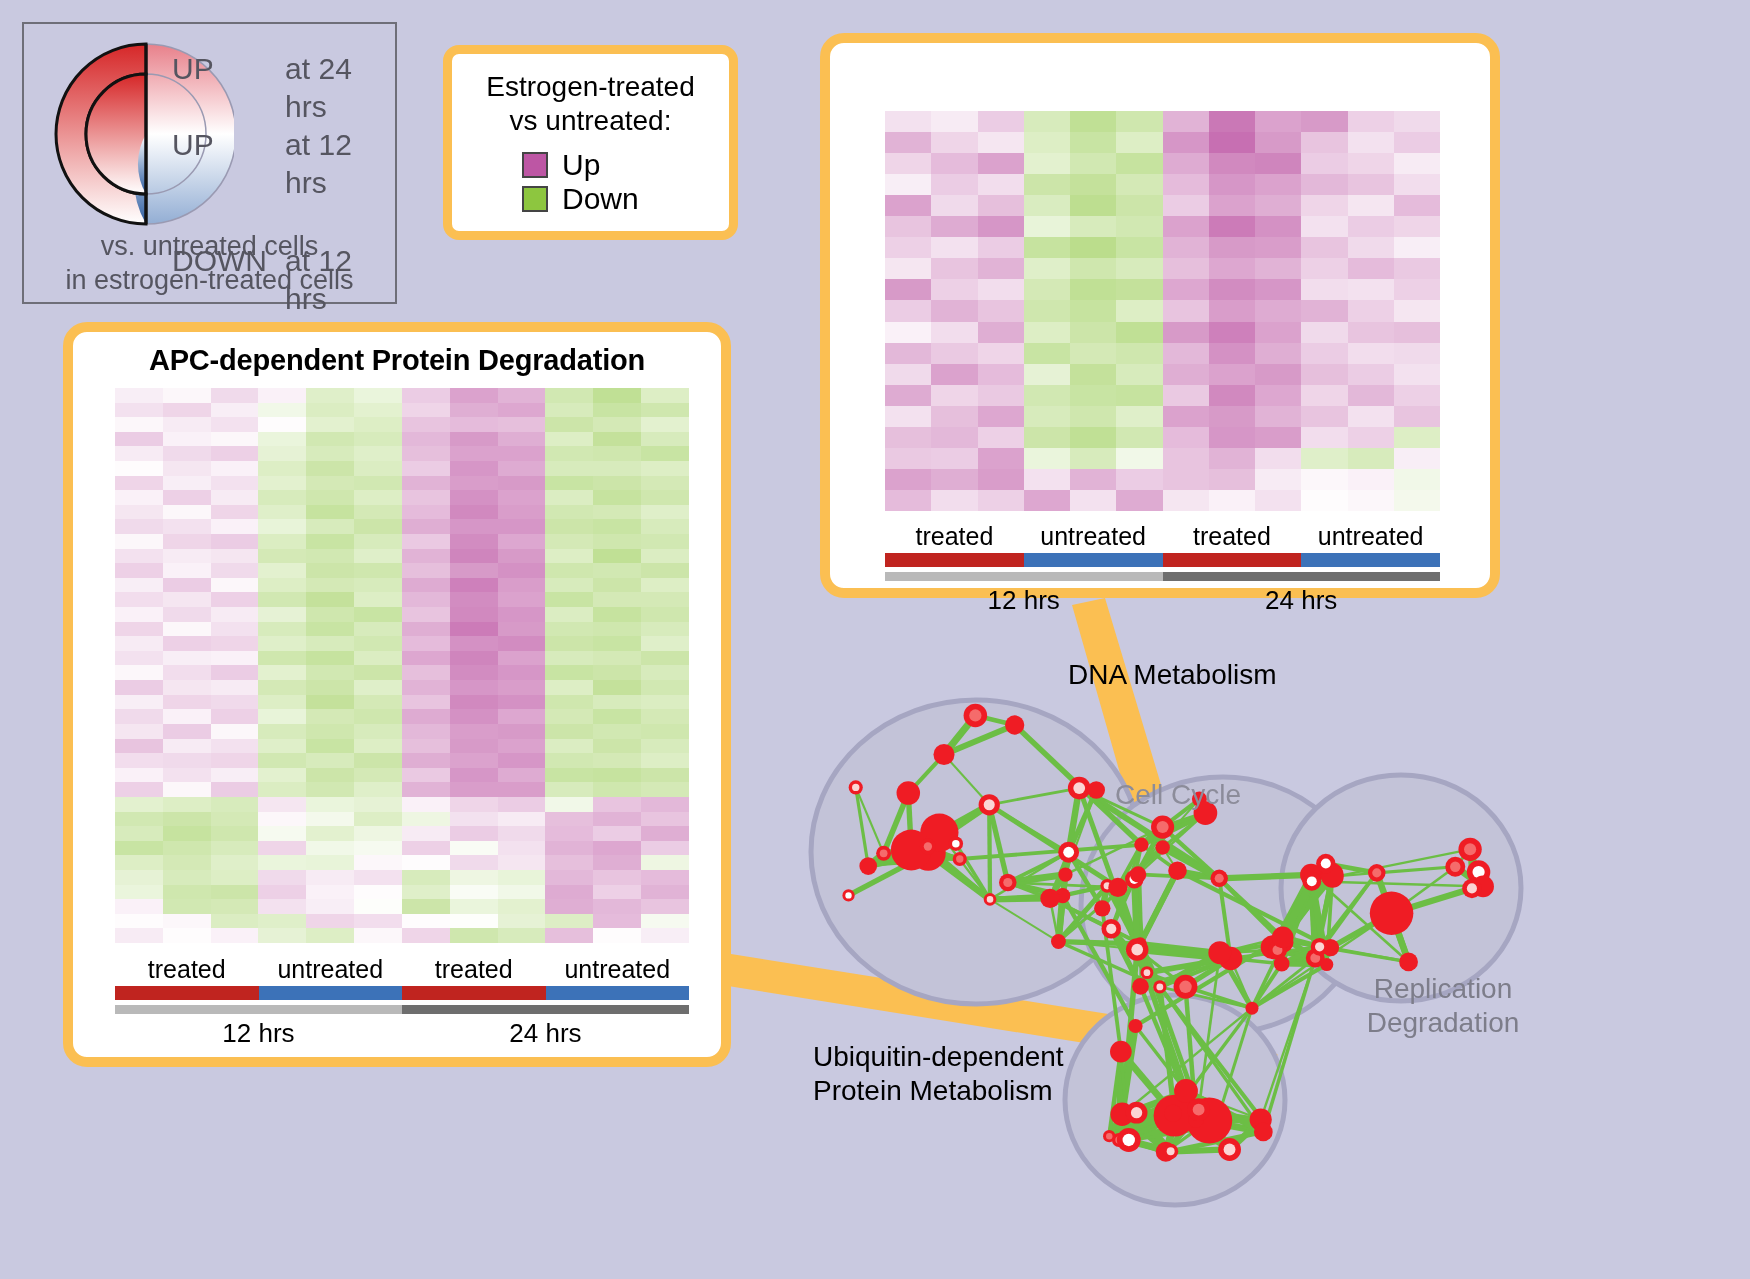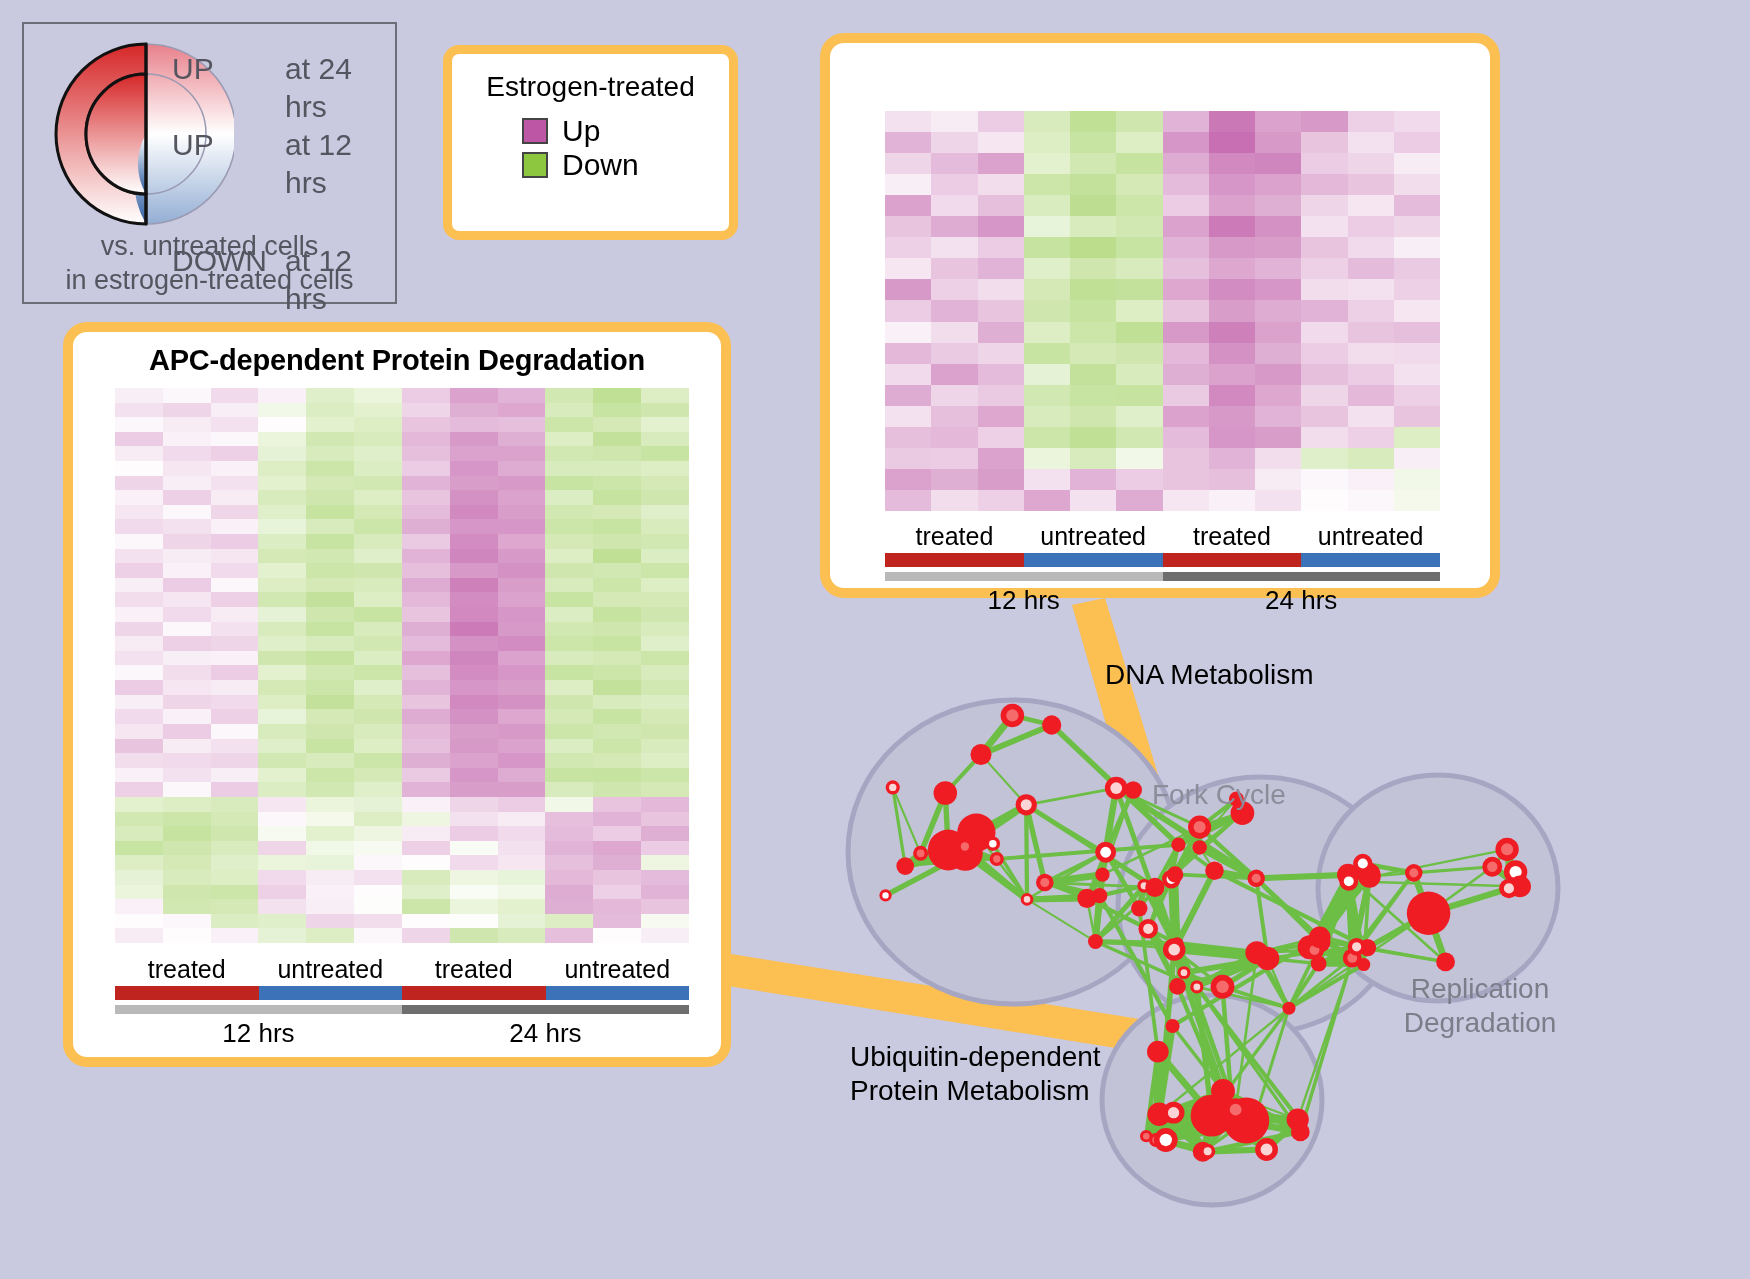--- a/index.html
+++ b/index.html
@@ -62,21 +62,21 @@
   .axis .names{display:flex;}
   .axis .names span{flex:1;text-align:center;font-size:25px;line-height:30px;color:#000;}
   .axis .tbar{display:flex;height:14px;margin-top:2px;}
   .axis .tbar i{flex:1;display:block;}
   .axis .gbar{display:flex;height:9px;margin-top:5px;}
   .axis .gbar i{flex:1;display:block;}
   .axis .hrs{display:flex;margin-top:2px;}
   .axis .hrs span{flex:1;text-align:center;font-size:26px;line-height:34px;color:#000;}
 
   
-  #network{position:absolute;left:760px;top:600px;width:990px;height:679px;}
+  #network{position:absolute;left:723px;top:600px;width:990px;height:679px;}
   #network svg{position:absolute;inset:0;}
 
   .netlabel{position:absolute;font-size:0;}
   .netlabel span{font-size:28px;line-height:34px;display:block;}
   #lbl-dna-metabolism{left:345px;top:58px;color:#000;white-space:nowrap;}
   #lbl-cell-cycle{left:392px;top:178px;color:#8c8c9a;white-space:nowrap;}
   #lbl-microtubule{left:620px;top:372px;color:#7d7d8a;text-align:center;width:200px;}
   #lbl-ubiquitin{left:90px;top:440px;color:#000;white-space:nowrap;}
 
   
@@ -156,20 +156,21 @@
     </div>
     <div class="legend-caption">
       <div>vs. untreated cells</div>
       <div>in estrogen-treated cells</div>
     </div>
   </div>
 
   <div id="updown-legend">
     <div class="ttl">
       <div>Estrogen-treated</div>
+      <div>vs untreated:</div>
     </div>
     <div class="items">
       <div class="item">
         <span class="swatch" id="sw-up" style="background: rgb(189, 86, 164);"></span>
         <span>Up</span>
       </div>
       <div class="item">
         <span class="swatch" id="sw-down" style="background: rgb(141, 198, 63);"></span>
         <span>Down</span>
       </div>
@@ -1546,21 +1547,21 @@
             <circle cx="386.27014359539146" cy="536.1579480995194" r="6.201721682678908" fill="#ef1c24"></circle>
             <circle cx="386.27014359539146" cy="536.1579480995194" r="3.2248952749930324" fill="#f56b6b"></circle>
           </g>
         </g>
     </svg>
 
     <div class="netlabel" id="lbl-dna-metabolism">
       <span>DNA Metabolism</span>
     </div>
     <div class="netlabel" id="lbl-cell-cycle">
-      <span>Fork Cycle</span>
+      <span>Cell Cycle</span>
     </div>
     <div class="netlabel" id="lbl-microtubule">
       <span>Replication</span>
       <span>Degradation</span>
     </div>
     <div class="netlabel" id="lbl-ubiquitin">
       <span>Ubiquitin-dependent</span>
       <span>Protein Metabolism</span>
     </div>
   </div>

